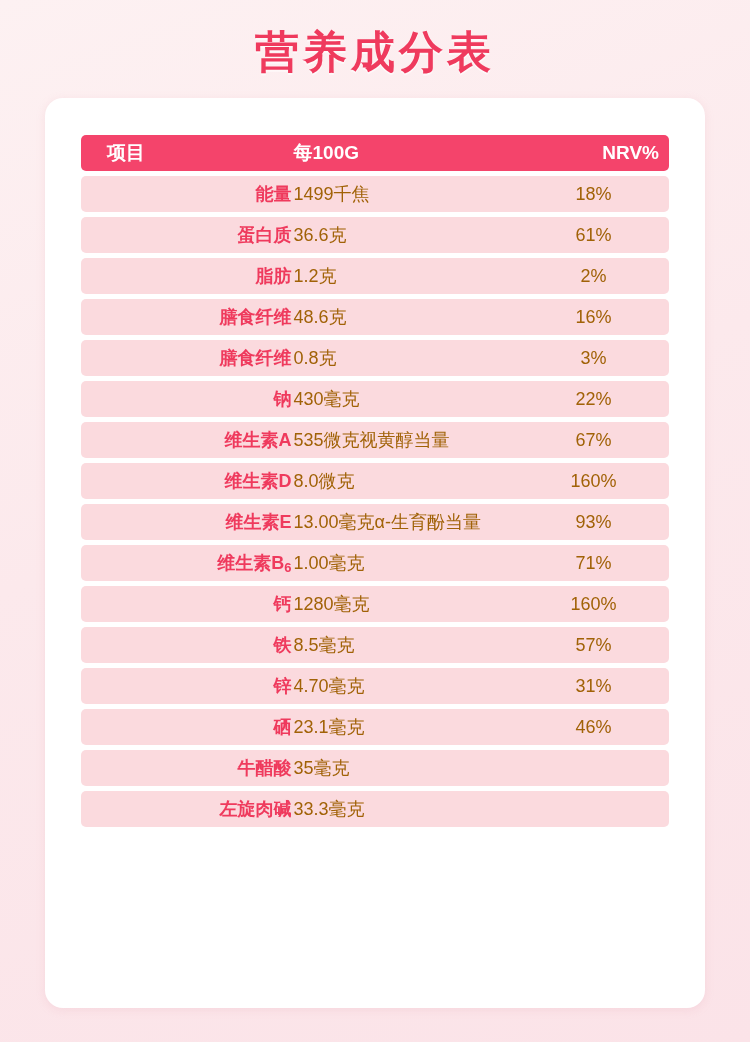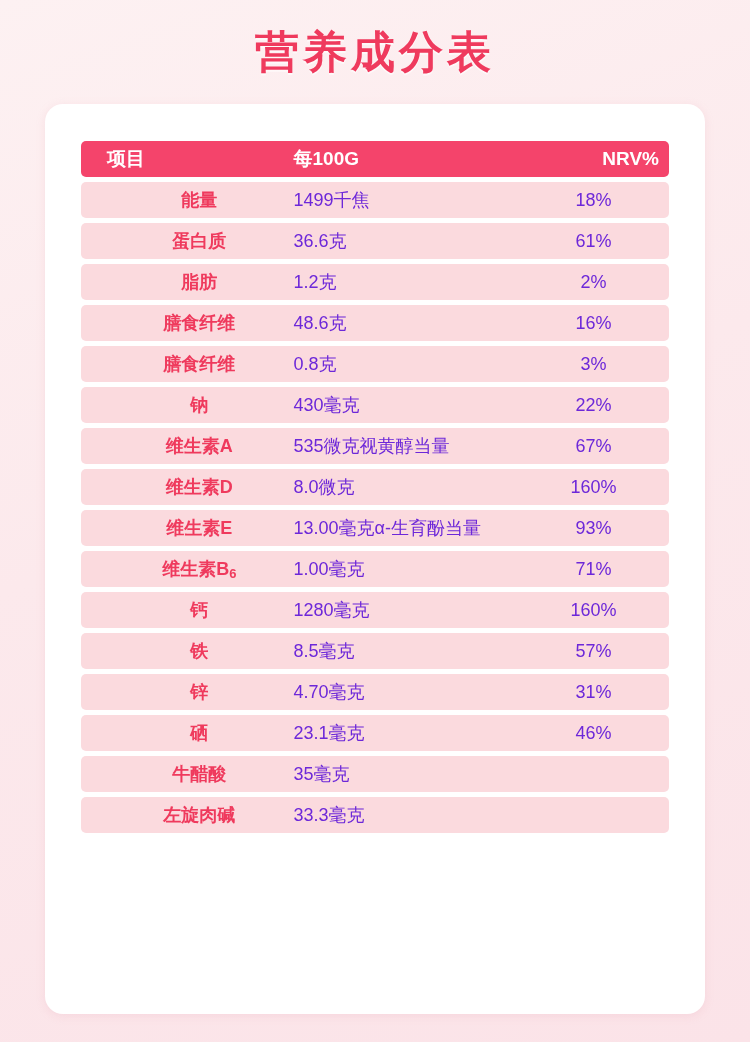--- a/index.html
+++ b/index.html
@@ -25,21 +25,21 @@
     font-weight: bold;
     color: #ef3a5d;
     letter-spacing: 4px;
     padding-top: 26px;
     line-height: 1.2;
     text-shadow: 0 2px 0 rgba(255,255,255,0.6);
   }
   .card {
     position: absolute;
     left: 45px;
-    top: 104px;
+    top: 98px;
     width: 660px;
     height: 910px;
     background: #ffffff;
     border-radius: 18px;
     box-sizing: border-box;
     box-shadow: 0 2px 10px rgba(220,150,165,0.18);
   }
   .table {
     position: absolute;
     left: 36px;
@@ -60,29 +60,29 @@
     border-bottom-left-radius: 5px;
   }
   .table tr.header-row td:last-child {
     border-top-right-radius: 5px;
     border-bottom-right-radius: 5px;
   }
   .table tr.data-row td {
     background: #fbdade;
     height: 34px;
     font-size: 18px;
-    color: #6d28d9;
+    color: #a16207;
   }
   .table tr.data-row td:first-child {
     border-top-left-radius: 5px;
     border-bottom-left-radius: 5px;
     color: #ef3a5d;
     font-weight: bold;
     padding-left: 26px;
-    text-align: center;
+    text-align: right;
   }
   .table tr.data-row td:last-child {
     border-top-right-radius: 5px;
     border-bottom-right-radius: 5px;
   }
   .col-item {
     width: 200px;
     text-align: left;
     padding-left: 26px;
   }

